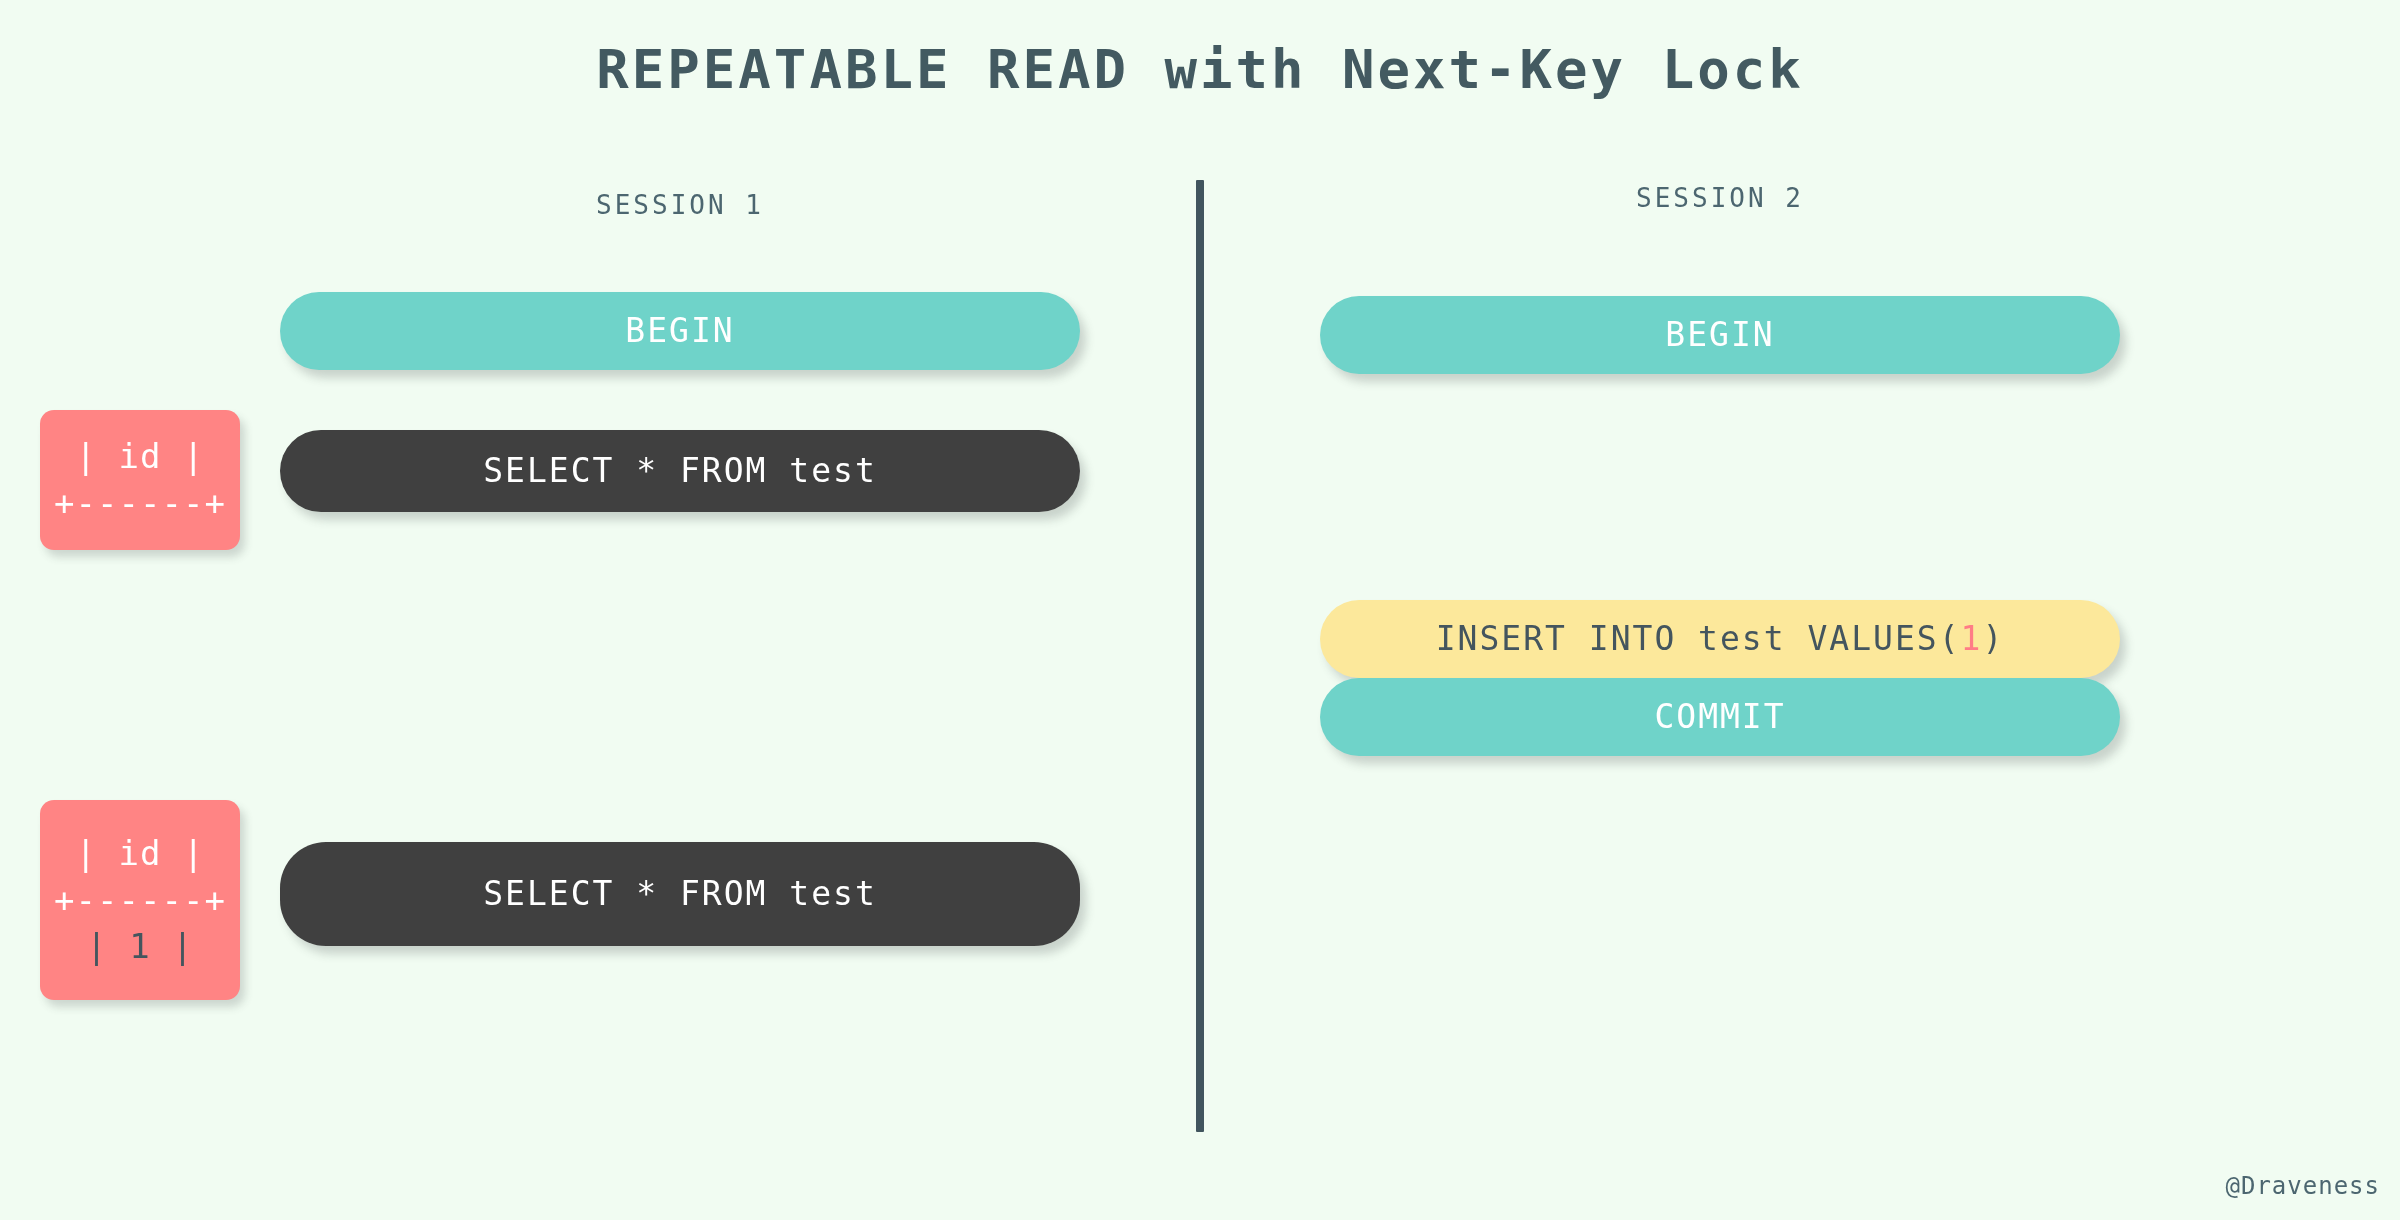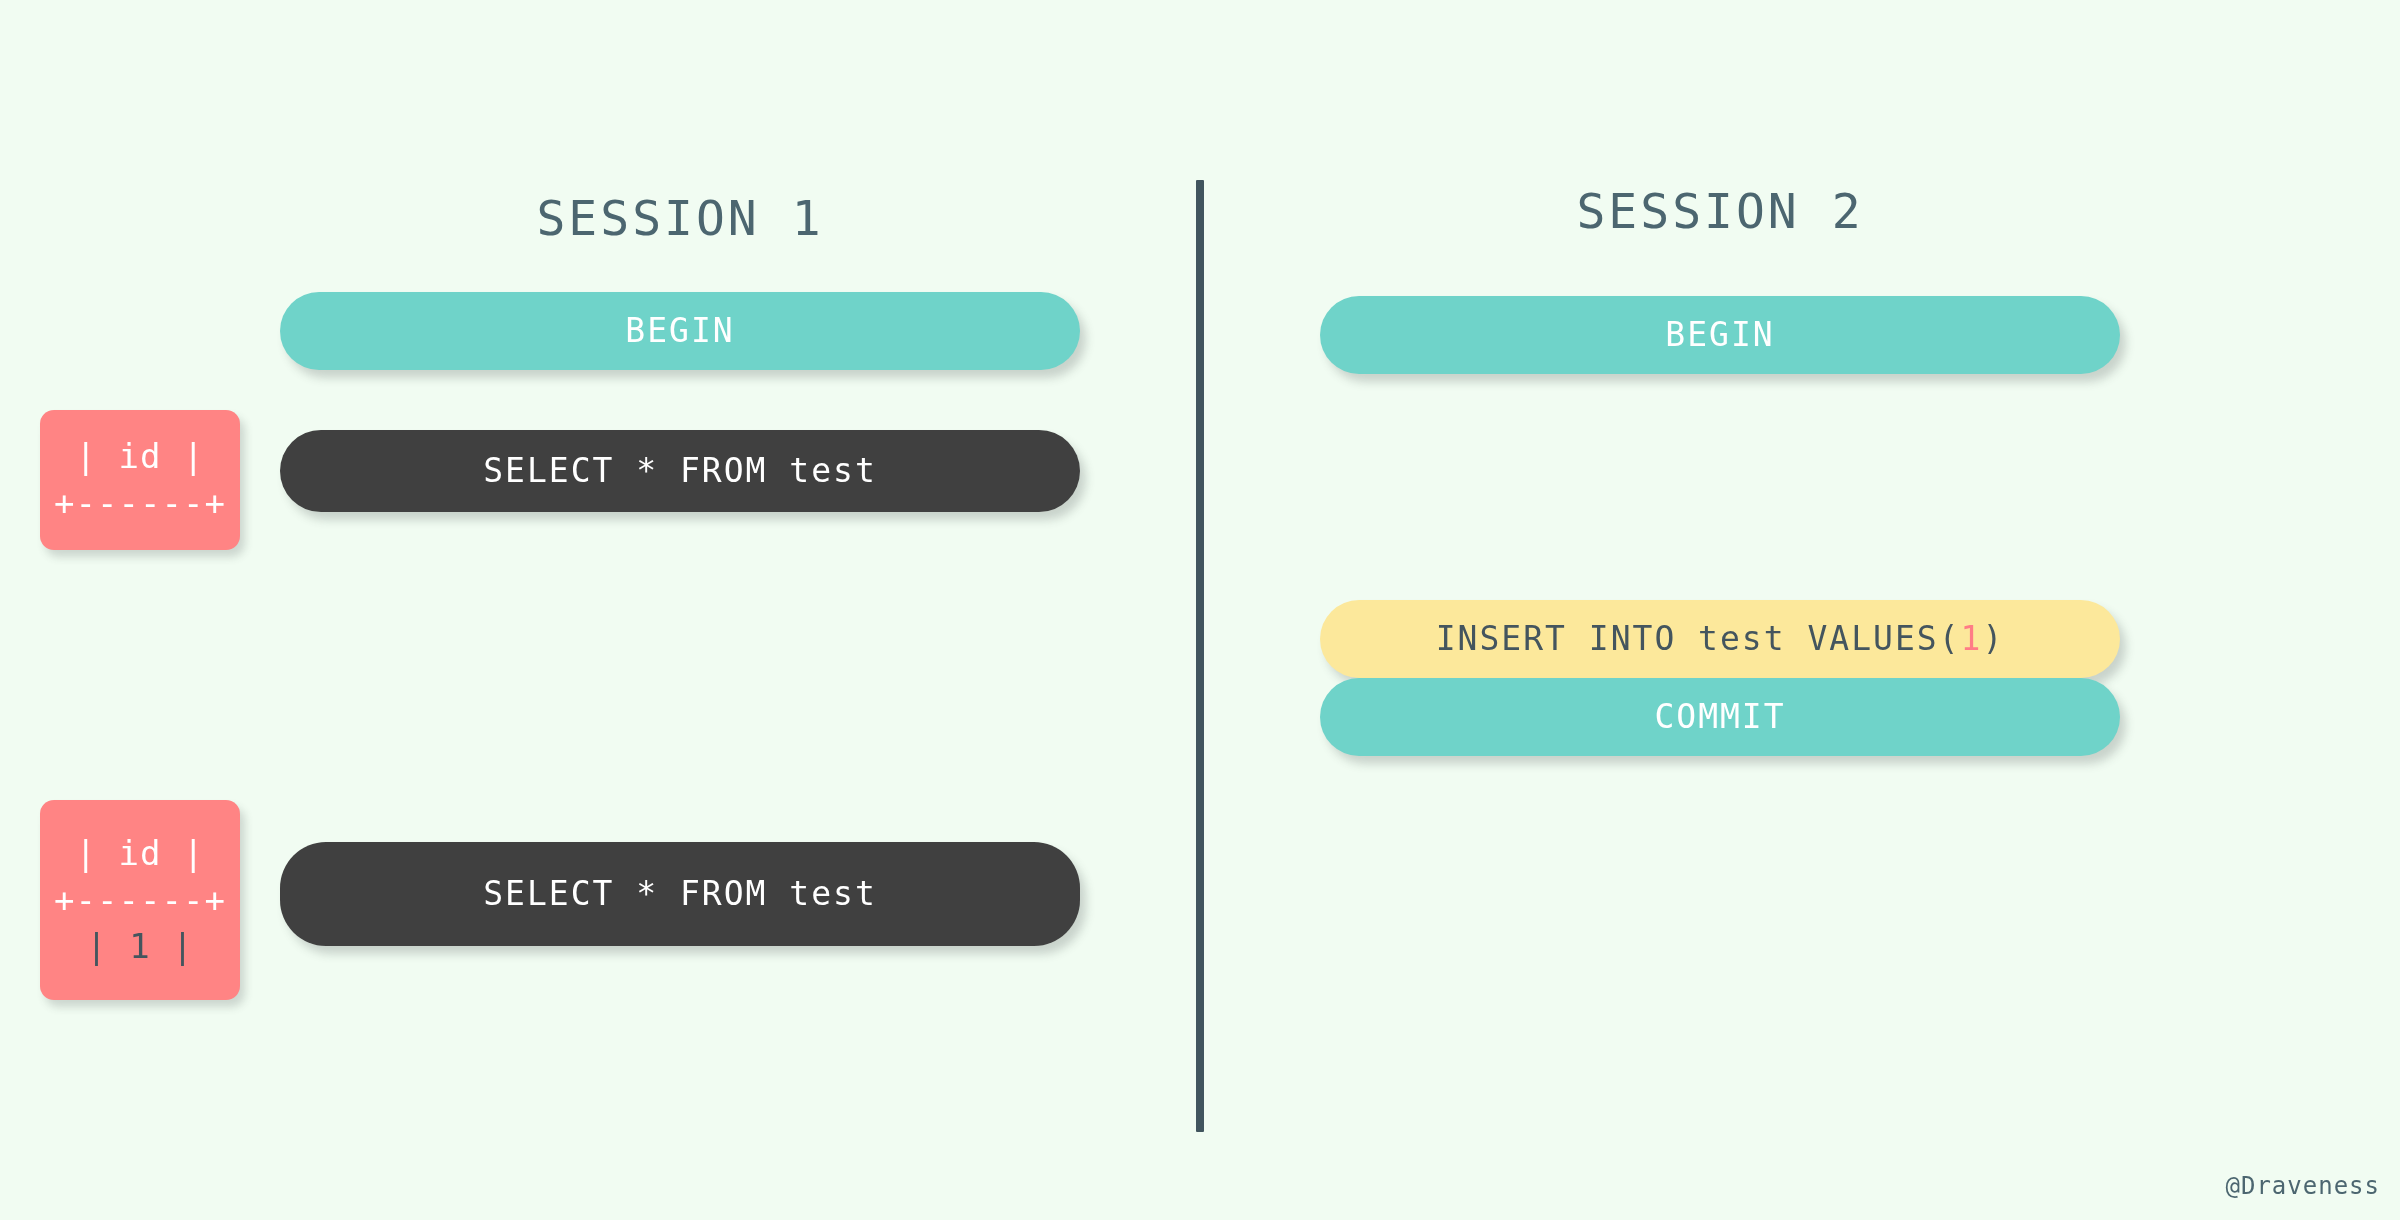--- a/index.html
+++ b/index.html
@@ -25,21 +25,21 @@
     text-align: center;
     font-size: 54px;
     font-weight: 700;
     letter-spacing: 3px;
     color: #435A61;
   }
 
   
   .session-head {
     position: absolute;
-    font-size: 48px;
+    font-size: 26px;
     font-weight: 400;
     letter-spacing: 3px;
     color: #4C6670;
     text-align: center;
   }
   #session1-head { top: 190px; left: 280px; width: 800px; }
   #session2-head { top: 183px; left: 1320px; width: 800px; }
 
   
   .divider {
@@ -114,20 +114,21 @@
     font-size: 24px;
     letter-spacing: 1px;
     color: #4C6670;
   }
 </style>
 </head>
 <body>
 
 <div id="page">
 
+  <div class="title">REPEATABLE READ with Next-Key Lock</div>
 
   <div class="session-head" id="session1-head">SESSION 1</div>
   <div class="session-head" id="session2-head">SESSION 2</div>
 
   <div class="divider"></div>
 
   <div class="pill teal" id="s1-begin">
     <span>BEGIN</span>
   </div>
 

